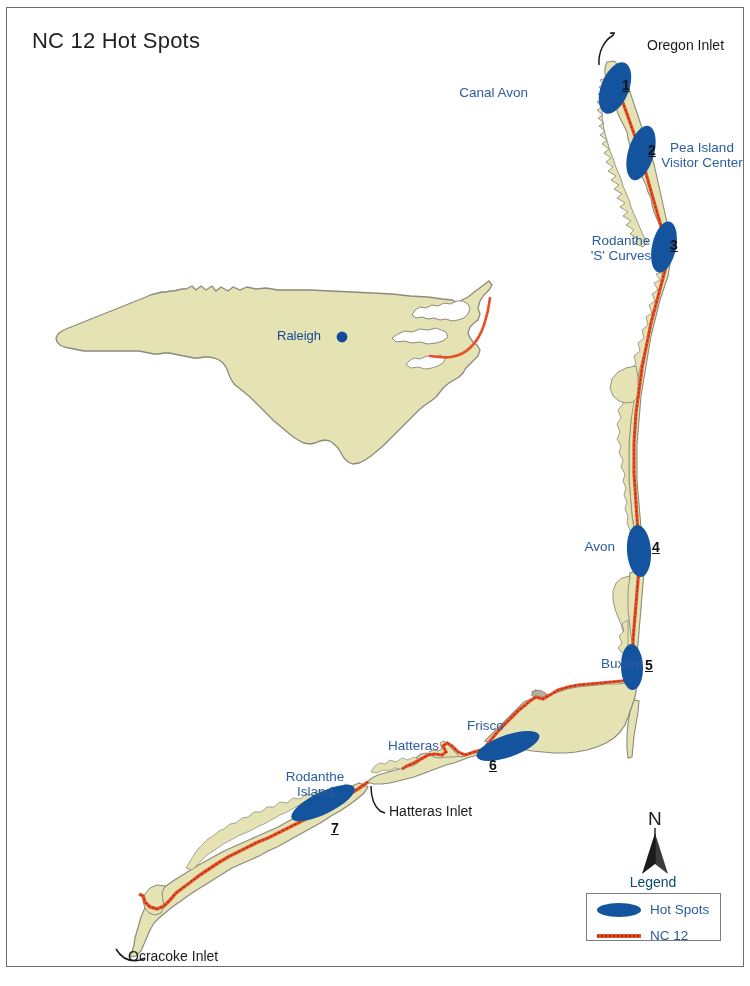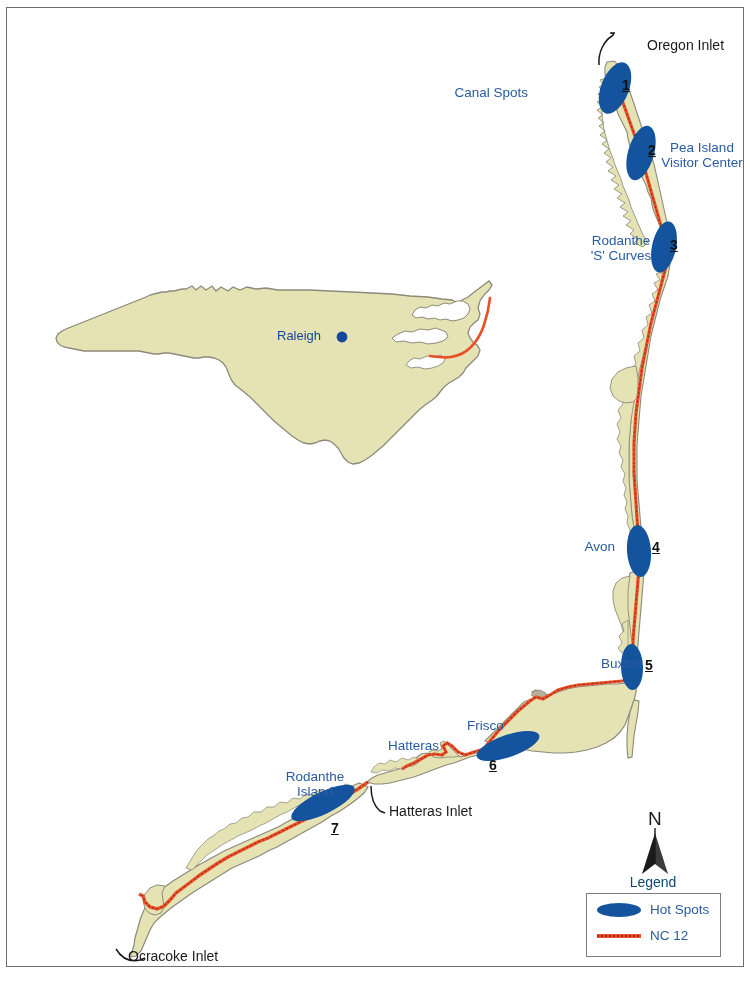--- a/index.html
+++ b/index.html
@@ -86,21 +86,21 @@
     width: 90px;
     text-align: center;
     font-size: 14px;
     color: #0c4a6e;
   }
   #legend-box {
     position: absolute;
     left: 586px;
     top: 893px;
     width: 135px;
-    height: 64px;
+    height: 48px;
     border: 1.2px solid #7d7d7d;
     box-sizing: border-box;
     background: #ffffff;
   }
   .legend-row {
     position: absolute;
     display: flex;
     align-items: center;
     gap: 9px;
     left: 10px;
@@ -141,20 +141,21 @@
     white-space: nowrap;
   }
 </style>
 </head>
 <body>
 
 <div id="map-page">
 
   <div id="map-frame"></div>
 
+  <div id="map-title">NC 12 Hot Spots</div>
 
   <svg id="map-svg" viewBox="0 0 750 986">
 
     <g>
       <path fill="#e5e3b4" stroke="#8c8a7a" stroke-width="1.3" d="M 186,289 L 192,286 L 196,290 L 201,286 L 206,290 L 212,286
            L 216,291 L 221,287 L 228,291 L 233,287 L 240,290 L 247,287
            L 256,289 L 266,288 L 278,290 L 292,290 L 310,290 L 330,291
            L 352,292 L 372,293 L 392,294 L 410,296 L 428,297 L 442,299
            L 452,300 L 458,303 L 462,300 L 468,297 L 473,293 L 477,290
            L 481,287 L 485,284 L 489,281 L 492,285 L 489,290 L 484,295
@@ -379,21 +380,21 @@
 
     <g>
       <path fill="#1b1b1b" d="M 655,833 L 642,874 L 655,864 Z"></path>
       <path fill="#3c3c3c" d="M 655,833 L 668,874 L 655,864 Z"></path>
       <line x1="655" y1="828" x2="655" y2="864" stroke="#1b1b1b" stroke-width="1.4"></line>
     </g>
   </svg>
 
   <div class="lbl lbl-inlet" style="left:619px; top:38px;margin-left:28px;">Oregon Inlet</div>
 
-  <div class="lbl lbl-place lbl-right" style="left:448px; top:85px; width:80px;">Canal Spots</div>
+  <div class="lbl lbl-place lbl-right" style="left:448px; top:85px; width:80px;">Canal Avon</div>
 
   <div class="lbl lbl-num" style="left:622px; top:78px;">1</div>
 
   <div class="lbl lbl-place lbl-center" style="left:660px; top:140px; width:84px;">
     <div>Pea Island</div>
     <div>Visitor Center</div>
   </div>
 
   <div class="lbl lbl-num" style="left:648px; top:143px;">2</div>
 

